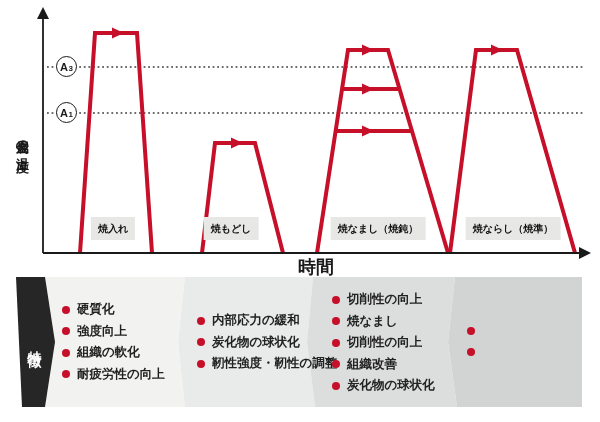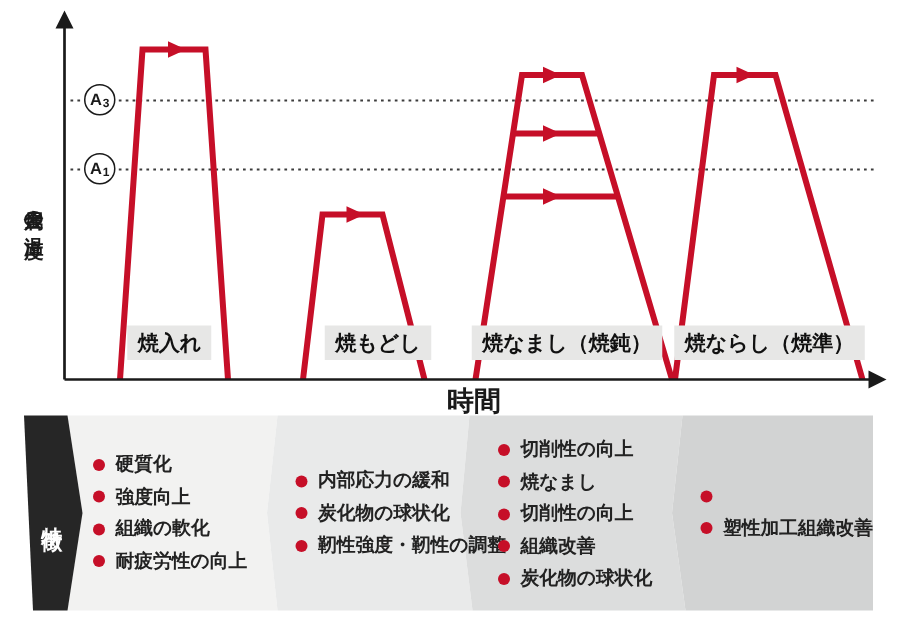--- a/index.html
+++ b/index.html
@@ -19,21 +19,21 @@
     font-size:18px;font-weight:700;
   }
   .a-badge{
     position:absolute;width:21px;height:21px;border:1.6px solid #1a1a1a;border-radius:50%;
     background:#fff;display:flex;align-items:center;justify-content:center;
     font-size:11px;font-weight:700;box-sizing:border-box;
   }
   .a-badge sub{font-size:8px;line-height:1;margin-left:0.5px;transform:translateY(2px);}
   .stage-label{
     position:absolute;top:217px;height:23px;transform:translateX(-50%);
-    background:#e7e7e6;color:#111;font-size:14px;font-weight:600;
+    background:#e7e7e6;color:#111;font-size:10px;font-weight:600;
     display:flex;align-items:center;padding:0 7px;white-space:nowrap;
   }
   
   .tokucho{
     position:absolute;left:20px;top:313px;width:24px;height:60px;
     writing-mode:vertical-rl;text-orientation:upright;
     color:#fff;font-size:14px;font-weight:700;letter-spacing:3px;text-align:center;
   }
   .feat-col{position:absolute;display:flex;flex-direction:column;}
   .feat-item{display:flex;align-items:center;height:21.5px;white-space:nowrap;}
@@ -85,21 +85,21 @@
   <div class="a-badge" style="left:56px;top:56px;">
     <span>A</span>
       <sub>3</sub>
   </div>
   <div class="a-badge" style="left:56px;top:102px;">
     <span>A</span>
       <sub>1</sub>
   </div>
 
   <div class="stage-label" style="left:113px;">焼入れ</div>
-  <div class="stage-label" style="left:252px;text-align:center;">焼もどし</div>
+  <div class="stage-label" style="left:231px;text-align:center;">焼もどし</div>
   <div class="stage-label" style="left:378px;">焼なまし（焼鈍）</div>
   <div class="stage-label" style="left:513px;">焼ならし（焼準）</div>
 
   <div class="tokucho">特徴</div>
 
   <div class="feat-col" style="left:62px;top:299px;">
     <div class="feat-item">
         <span class="dot"></span>
         <span class="t">硬質化</span>
       </div>
@@ -154,17 +154,16 @@
         <span class="t">炭化物の球状化</span>
       </div>
   </div>
 
   <div class="feat-col" style="left:467px;top:320px;">
     <div class="feat-item">
         <span class="dot"></span>
       </div>
     <div class="feat-item">
         <span class="dot"></span>
-        <span class="t">塑性加工組織改善</span>
       </div>
   </div>
 
 </div>
 
 </body></html>

